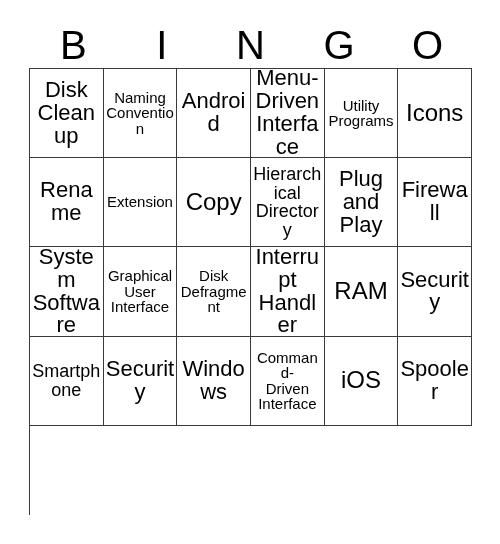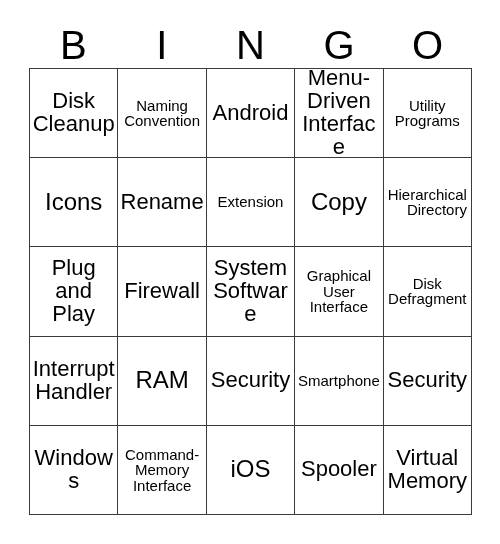--- a/index.html
+++ b/index.html
@@ -39,21 +39,21 @@
     letter-spacing: 0px;
     color: #000000;
   }
   #grid {
     position: absolute;
     left: 29px;
     top: 68px;
     width: 443px;
     height: 447px;
     display: grid;
-    grid-template-columns: repeat(5, 1fr);
+    grid-template-columns: repeat(6, 1fr);
     grid-template-rows: repeat(5, 1fr);
     border-top: 1.5px solid #3a3a3a;
     border-left: 1.5px solid #3a3a3a;
     box-sizing: border-box;
     background: #ffffff;
   }
   .cell {
     border-right: 1.5px solid #3a3a3a;
     border-bottom: 1.5px solid #3a3a3a;
     box-sizing: border-box;
@@ -71,21 +71,21 @@
     font-weight: 400;
     color: #000000;
     white-space: pre-line;
     word-break: break-word;
   }
   
   .s-xl  { font-size: 24px; }
   .s-md  { font-size: 22px; }
   .s-sm  { font-size: 15px; }
   .s-xs  { font-size: 15px; }
-  .s-xxs { font-size: 15px; text-align: right; }
+  .s-xxs { font-size: 18px; }
 </style>
 </head>
 <body>
 
 <div id="bingo-card">
 
   <div id="header-row">
     <div class="header-letter">B</div>
     <div class="header-letter">I</div>
     <div class="header-letter">N</div>
@@ -170,28 +170,24 @@
       </div>
     <div class="cell">
         <span class="cell-text s-md">Security</span>
       </div>
 
     <div class="cell">
         <span class="cell-text s-md">Windows</span>
       </div>
     <div class="cell">
         <span class="cell-text s-xs">Command-
-Memory
+Driven
 Interface</span>
       </div>
     <div class="cell">
         <span class="cell-text s-xl">iOS</span>
       </div>
     <div class="cell">
         <span class="cell-text s-md">Spooler</span>
       </div>
-    <div class="cell">
-        <span class="cell-text s-md">Virtual
-Memory</span>
-      </div>
 
   </div>
 </div>
 
 </body></html>

